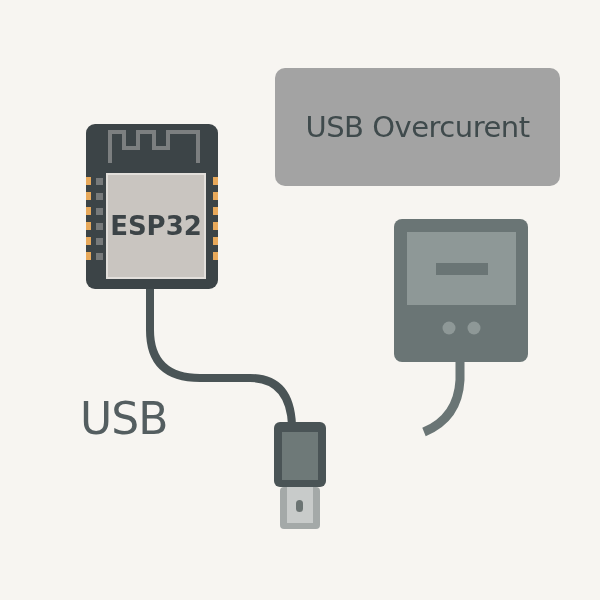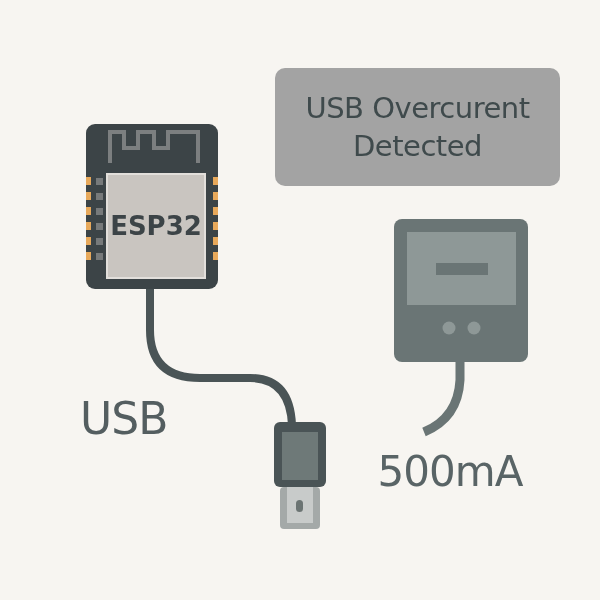--- a/index.html
+++ b/index.html
@@ -88,21 +88,19 @@
     <rect x="407" y="232" width="109" height="73" fill="#8e9897"></rect>
     <rect x="436" y="263" width="52" height="12" fill="#6a7575"></rect>
     <circle cx="449" cy="328" r="6.5" fill="#8e9897"></circle>
     <circle cx="474" cy="328" r="6.5" fill="#8e9897"></circle>
   </g>
 </svg>
 
 <div class="abs alert-box">
   <div class="alert-text">
     <div>USB Overcurent</div>
-    <div>Detected</div>
   </div>
 </div>
 
 <div class="abs usb-label">USB</div>
 
 <div class="abs limit-label">
-  <div>500mA</div>
 </div>
 
 </body></html>

